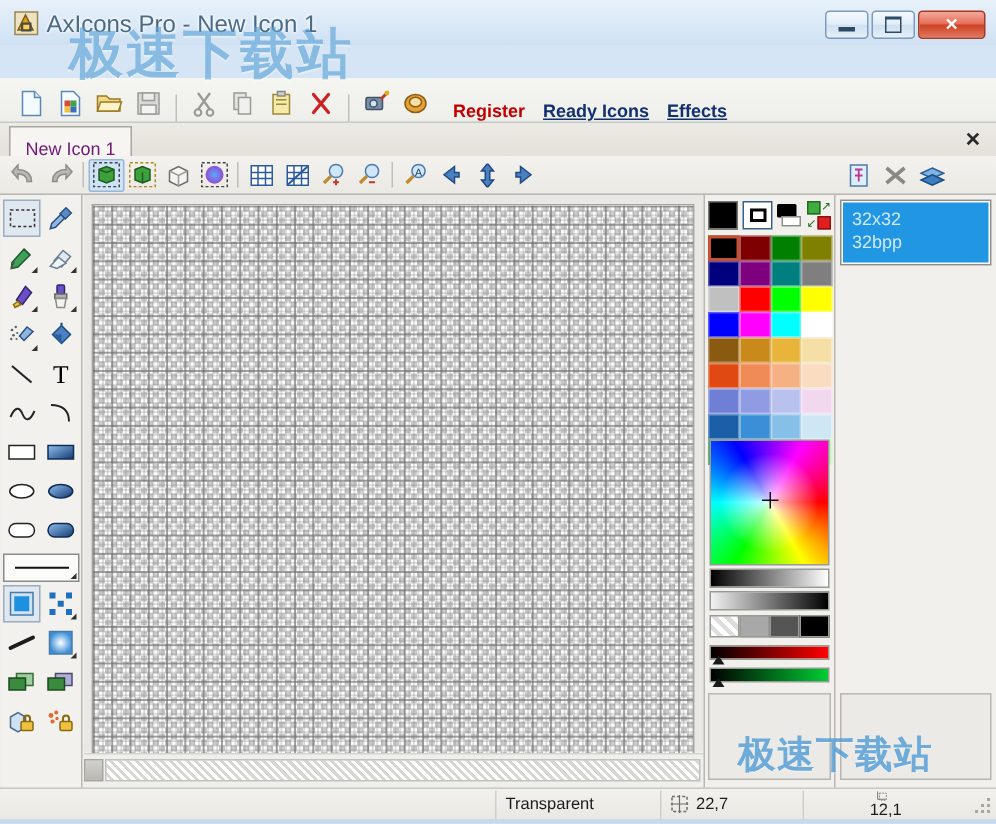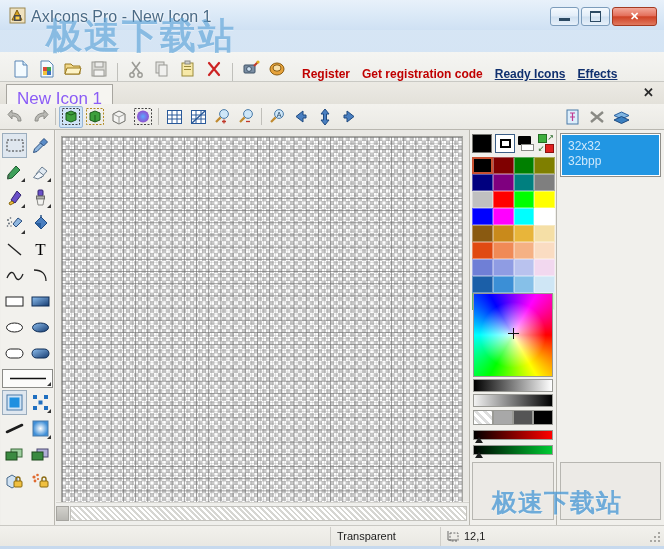--- a/index.html
+++ b/index.html
@@ -71,21 +71,21 @@
   
   .tabstrip{
     position:absolute;left:0;top:82px;width:664px;height:22px;
     background:linear-gradient(180deg,#eceae4 0%,#e3e1da 100%);
     border-bottom:1px solid #b9b7b0;
   }
   .tab{
     position:absolute;left:6px;top:2px;height:20px;
     padding:14px 10px;display:flex;align-items:center;
     background:#f6f5f1;border:1px solid #a8a6a0;border-bottom:none;
-    font-size:17px;color:#8b5cf6;box-sizing:border-box;
+    font-size:12px;color:#701a75;box-sizing:border-box;
   }
   .tab-close{
     position:absolute;right:10px;top:3px;
     font-size:13px;color:#2a2a2a;font-weight:bold;line-height:15px;
   }
   
   .toolbar2{
     position:absolute;left:0;top:104px;width:664px;height:26px;
     background:linear-gradient(180deg,#f3f2ee 0%,#eae9e4 100%);
     border-bottom:1px solid #b9b7b0;
@@ -385,21 +385,20 @@
         <circle cx="16" cy="2" r="1.6" fill="#e0b020"></circle>
       </svg>
     </div>
     <div class="tb-btn">
       <svg width="18" height="18" viewBox="0 0 18 18">
         <ellipse cx="9" cy="9" rx="7" ry="6" fill="#e6a23a" stroke="#8a5c10"></ellipse>
         <ellipse cx="9" cy="8" rx="4" ry="3.2" fill="#f7dfa8" stroke="#8a5c10"></ellipse>
       </svg>
     </div>
     <div class="tb-link red">Register</div>
-    <div class="tb-link red">Get registration code</div>
     <div class="tb-link navy">Ready Icons</div>
     <div class="tb-link navy">Effects</div>
   </div>
 
   <div class="tabstrip">
     <div class="tab">New Icon 1</div>
     <div class="tab-close">✕</div>
   </div>
 
   <div class="toolbar2">
@@ -858,21 +857,28 @@
           <div>32bpp</div>
         </div>
       </div>
       <div class="info-blank"></div>
     </div>
   </div>
 
   <div class="statusbar">
     <div class="st-cell" style="width:330px;border-left:none;"></div>
     <div class="st-cell" style="width:110px;">Transparent</div>
-    <div class="st-cell" style="width:110px;">
+    <div class="st-cell" style="width:95px;">
+      <svg class="st-icon" width="12" height="12" viewBox="0 0 12 12">
+        <rect x="1" y="1" width="10" height="10" fill="none" stroke="#555" stroke-dasharray="2 1.4"></rect>
+        <path d="M6 0 V12 M0 6 H12" stroke="#555" stroke-width="0.8"></path>
+      </svg>
+      <span>22,7</span>
+    </div>
+    <div class="st-cell" style="width:110px;flex-direction:column;">
       <svg class="st-icon" width="12" height="12" viewBox="0 0 12 12">
         <rect x="3" y="3" width="8" height="8" fill="none" stroke="#555" stroke-dasharray="2 1.4"></rect>
         <path d="M1 1 V10 M1 10 H10" stroke="#555" stroke-width="1"></path>
       </svg>
       <span>12,1</span>
     </div>
     <svg class="grip" viewBox="0 0 12 12">
       <g fill="#a8a7a2">
         <rect x="9" y="9" width="2" height="2"></rect>
           <rect x="5" y="9" width="2" height="2"></rect>

